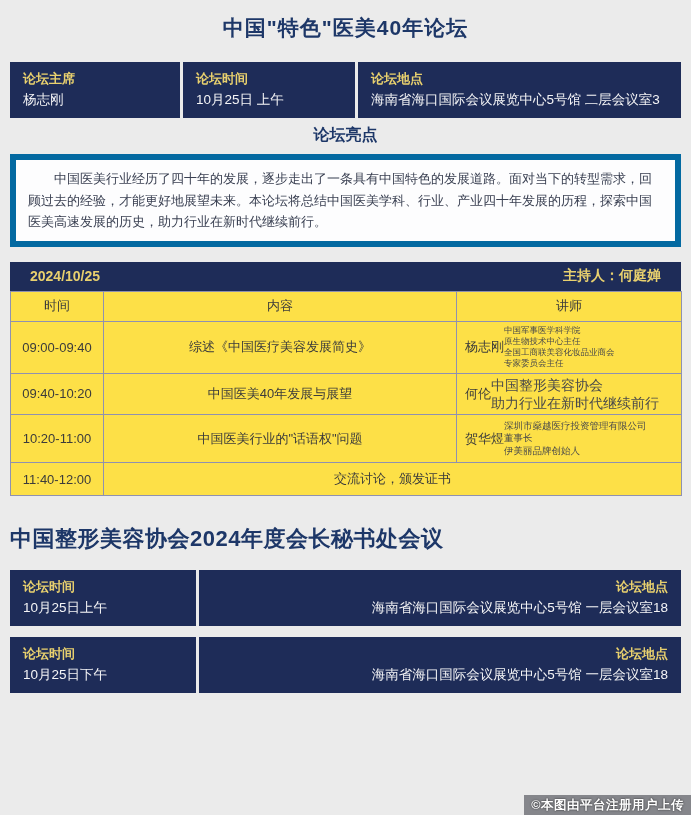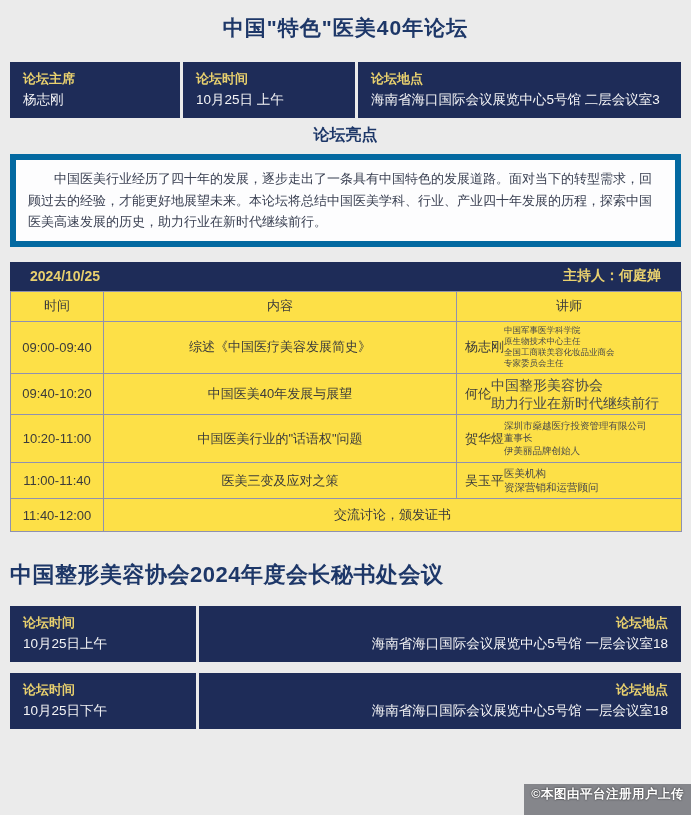--- a/index.html
+++ b/index.html
@@ -69,21 +69,21 @@
     margin:30px 0 0;text-align:left;
     font-size:22px;line-height:26px;font-weight:bold;color:#1d3768;letter-spacing:0.5px;
   }
   .info-bar.b2{margin-top:18px;}
   .info-bar.b3{margin-top:11px;}
 
   .watermark{
     position:absolute;right:0;bottom:0;
     background:rgba(8,10,22,0.45);
     color:#ffffff;font-size:12.5px;font-weight:bold;
-    padding:2px 7px 12px;letter-spacing:0.5px;
+    padding:2px 7px 1px;letter-spacing:0.5px;
     text-shadow:0 0 2px rgba(0,0,0,0.8);
   }
 </style>
 </head>
 <body>
 
 <div class="page">
 
   <h1 class="main-title">中国"特色"医美40年论坛</h1>
 
@@ -159,33 +159,20 @@
           <div class="speaker-flex">
             <span class="speaker-name">贺华煜</span>
             <span class="speaker-titles" style="font-size:9.5px;">
               <span>深圳市燊越医疗投资管理有限公司</span><br>
               <span>董事长</span><br>
               <span>伊美丽品牌创始人</span>
             </span>
           </div>
         </td>
       </tr>
-      <tr class="r4">
-        <td>11:00-11:40</td>
-        <td>医美三变及应对之策</td>
-        <td class="speaker-cell">
-          <div class="speaker-flex">
-            <span class="speaker-name">吴玉平</span>
-            <span class="speaker-titles" style="font-size:10.5px;">
-              <span>医美机构</span><br>
-              <span>资深营销和运营顾问</span>
-            </span>
-          </div>
-        </td>
-      </tr>
       <tr class="r5">
         <td>11:40-12:00</td>
         <td colspan="2">交流讨论，颁发证书</td>
       </tr>
     </tbody>
       </table>
   </div>
 
   <h2 class="section-title">中国整形美容协会2024年度会长秘书处会议</h2>
   <div class="info-bar b2">

